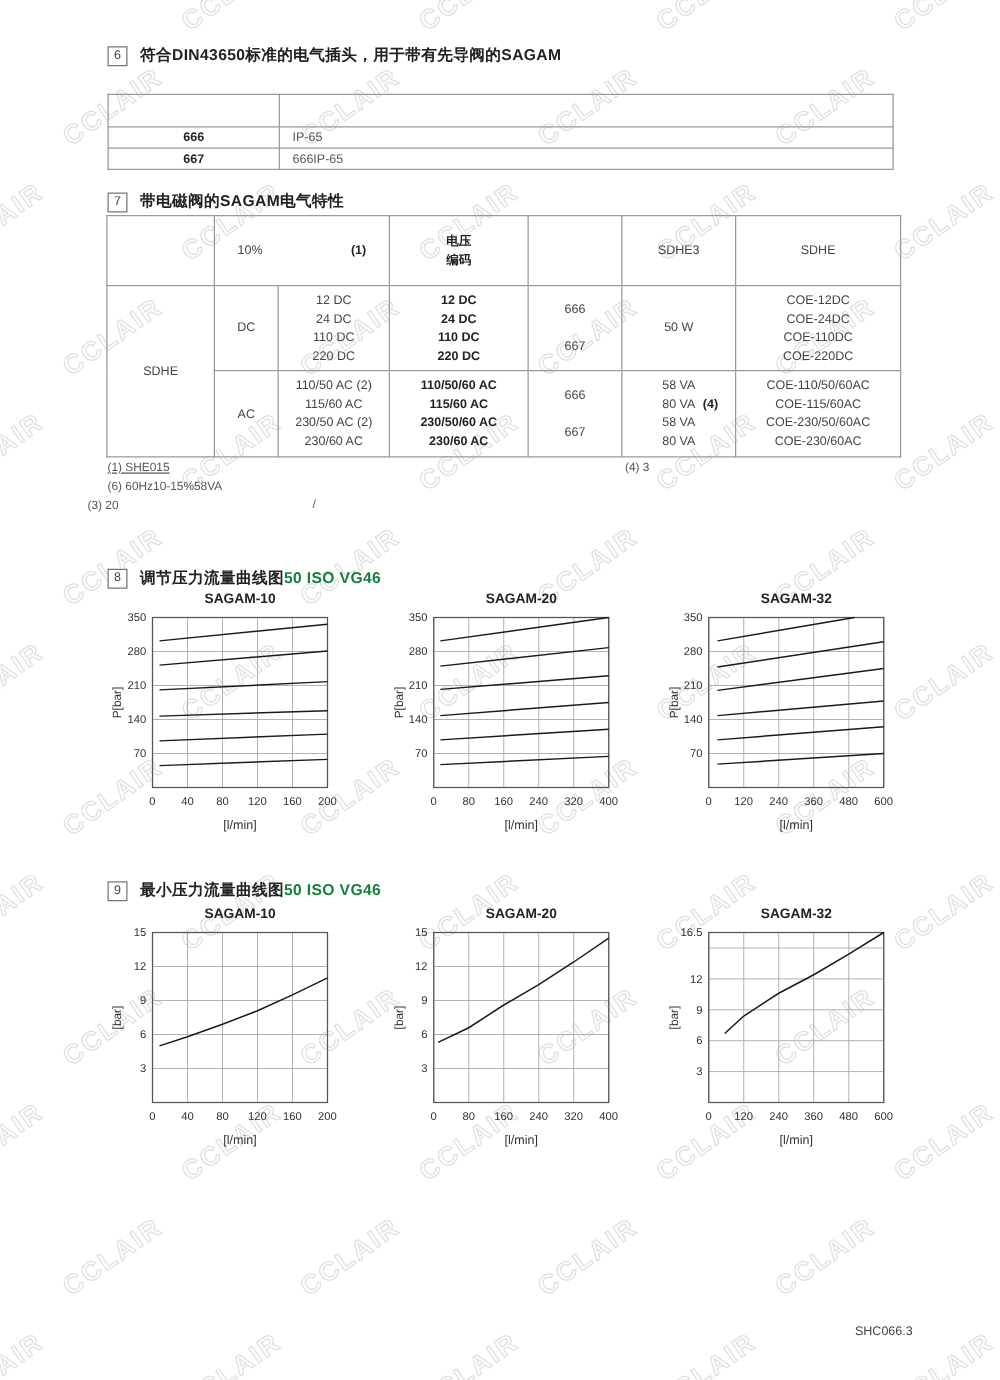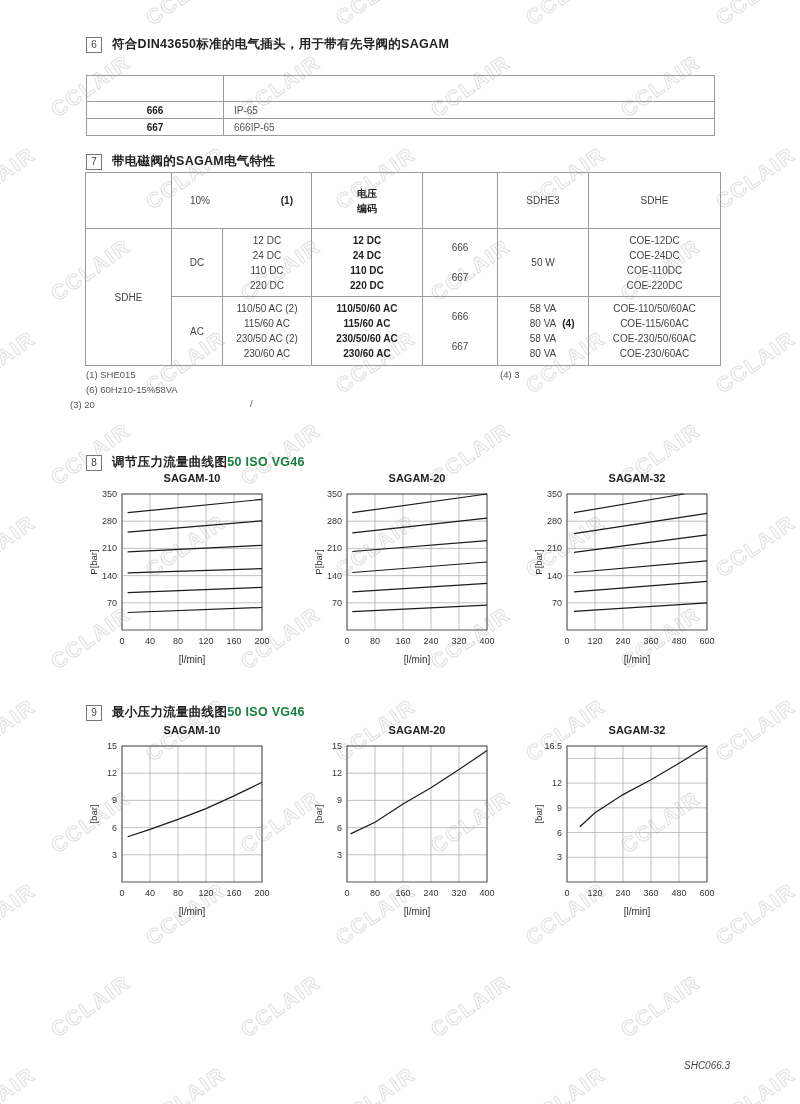--- a/index.html
+++ b/index.html
@@ -219,21 +219,21 @@
           </span>
         </td>
         <td class="multiline">COE-110/50/60AC
 COE-115/60AC
 COE-230/50/60AC
 COE-230/60AC</td>
       </tr>
     </tbody>
       </table>
 
-    <div class="fnote" style="left:86px; top:369px;">(1) SHE015</div>
+    <div class="fnote" style="left:86px; top:369px;text-decoration:underline;">(1) SHE015</div>
     <div class="fnote" style="left:86px; top:384px;">(6) 60Hz10-15%58VA</div>
     <div class="fnote" style="left:70px; top:399px;">(3) 20</div>
     <div class="fnote" style="left:250px; top:398px;">/</div>
     <div class="fnote" style="left:500px; top:369px;">(4) 3</div>
 
     <div class="sec-head" style="left:86px; top:454px;">
       <span class="numbox">8</span>
       <span class="sec-title"><span>调节压力流量曲线图</span><span class="rest">50 ISO VG46</span></span>
     </div>
 
@@ -427,15 +427,15 @@
           <text x="32" y="138.27272727272725" text-anchor="end" font-size="9" fill="#333">3</text>
           <text x="32" y="113.54545454545455" text-anchor="end" font-size="9" fill="#333">6</text>
           <text x="32" y="88.81818181818183" text-anchor="end" font-size="9" fill="#333">9</text>
           <text x="32" y="64.0909090909091" text-anchor="end" font-size="9" fill="#333">12</text>
           <text x="32" y="27" text-anchor="end" font-size="9" fill="#333">16.5</text>
           <text x="107" y="12" text-anchor="middle" font-size="11" font-weight="bold" fill="#222">SAGAM-32</text>
           <text x="107" y="193" text-anchor="middle" font-size="10" fill="#333">[l/min]</text>
           <text x="12" y="92" text-anchor="middle" font-size="9.5" fill="#333" transform="rotate(-90 12 92)">[bar]</text>
         </svg></div>
 
-    <div class="footer" style="left:684px; top:1060px;font-style:italic;">SHC066.3</div>
+    <div class="footer" style="left:684px; top:1060px;">SHC066.3</div>
   </div>
 </div>
 
 </body></html>

